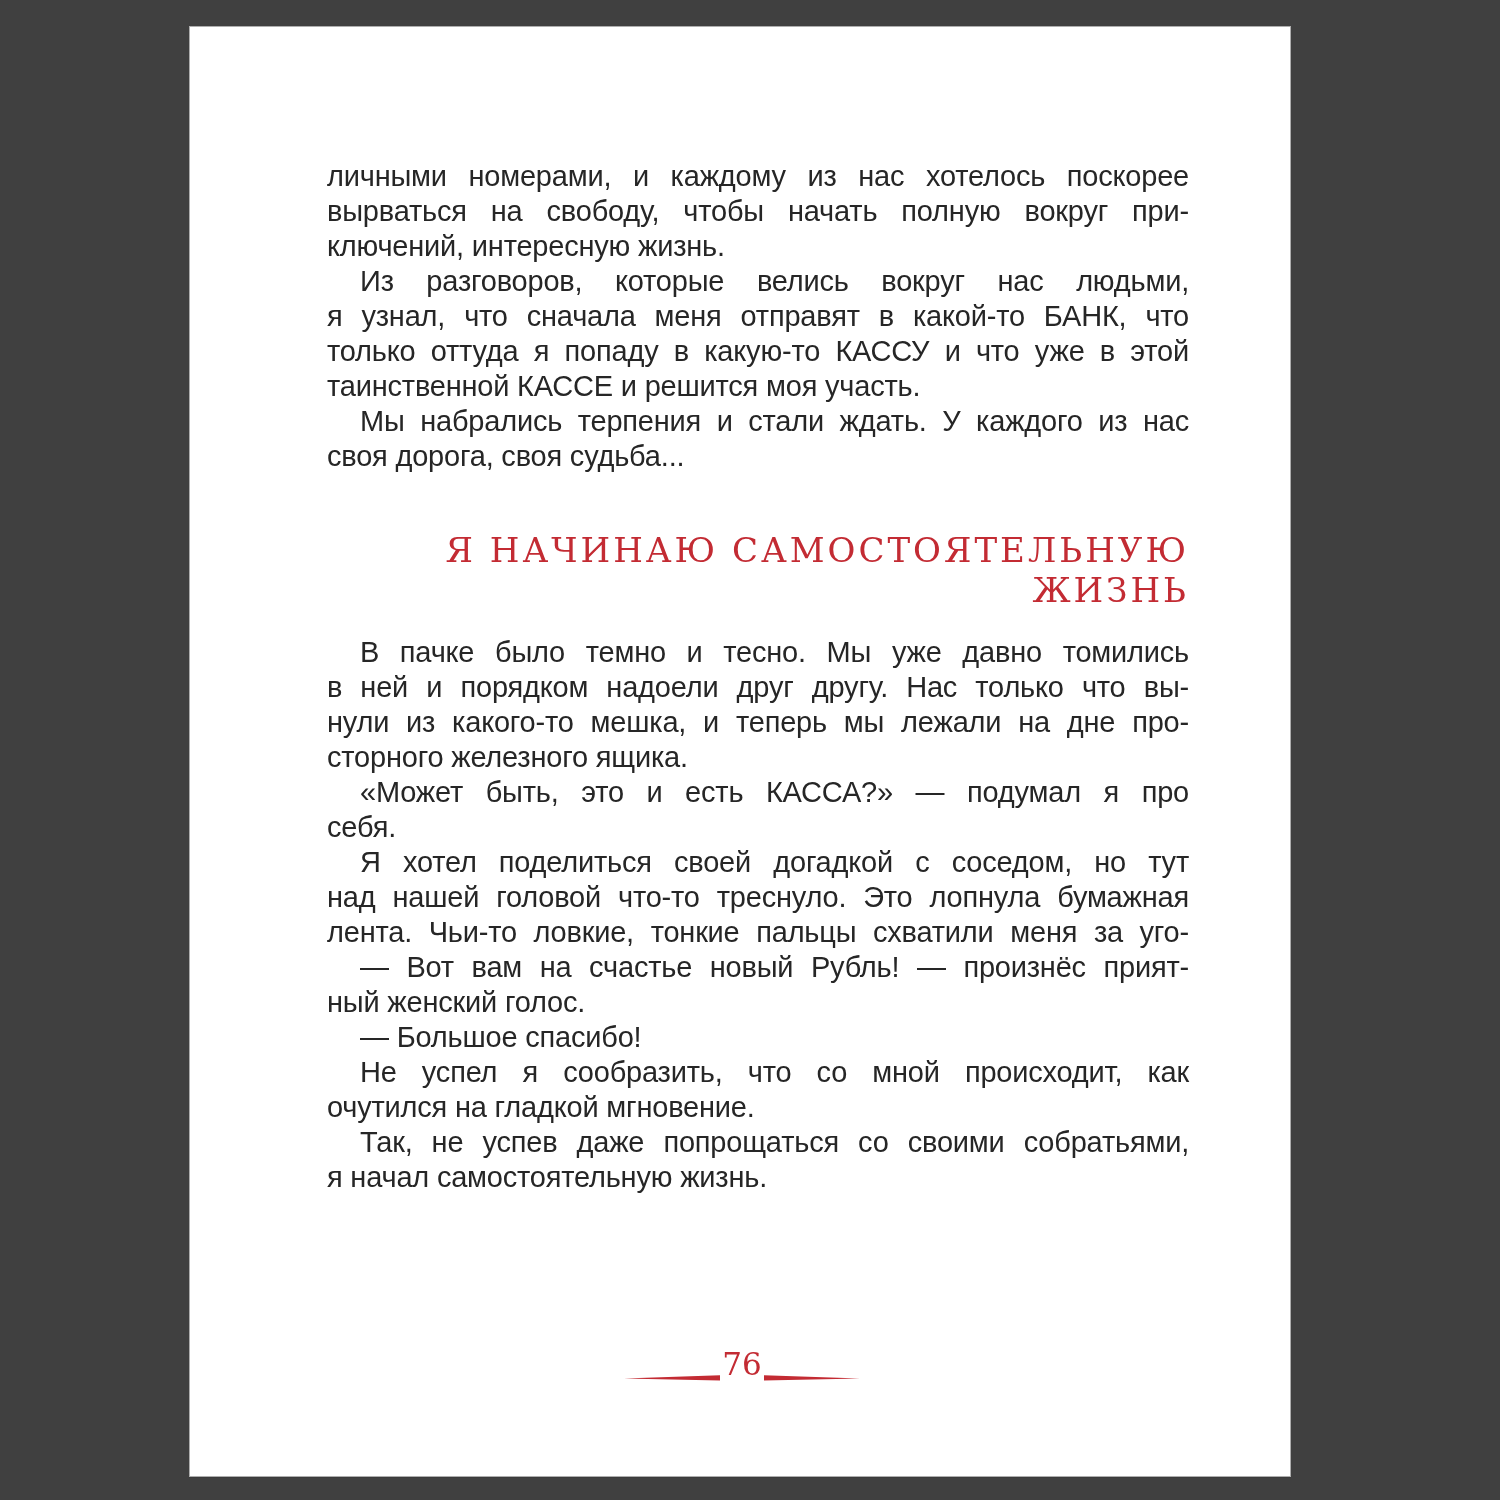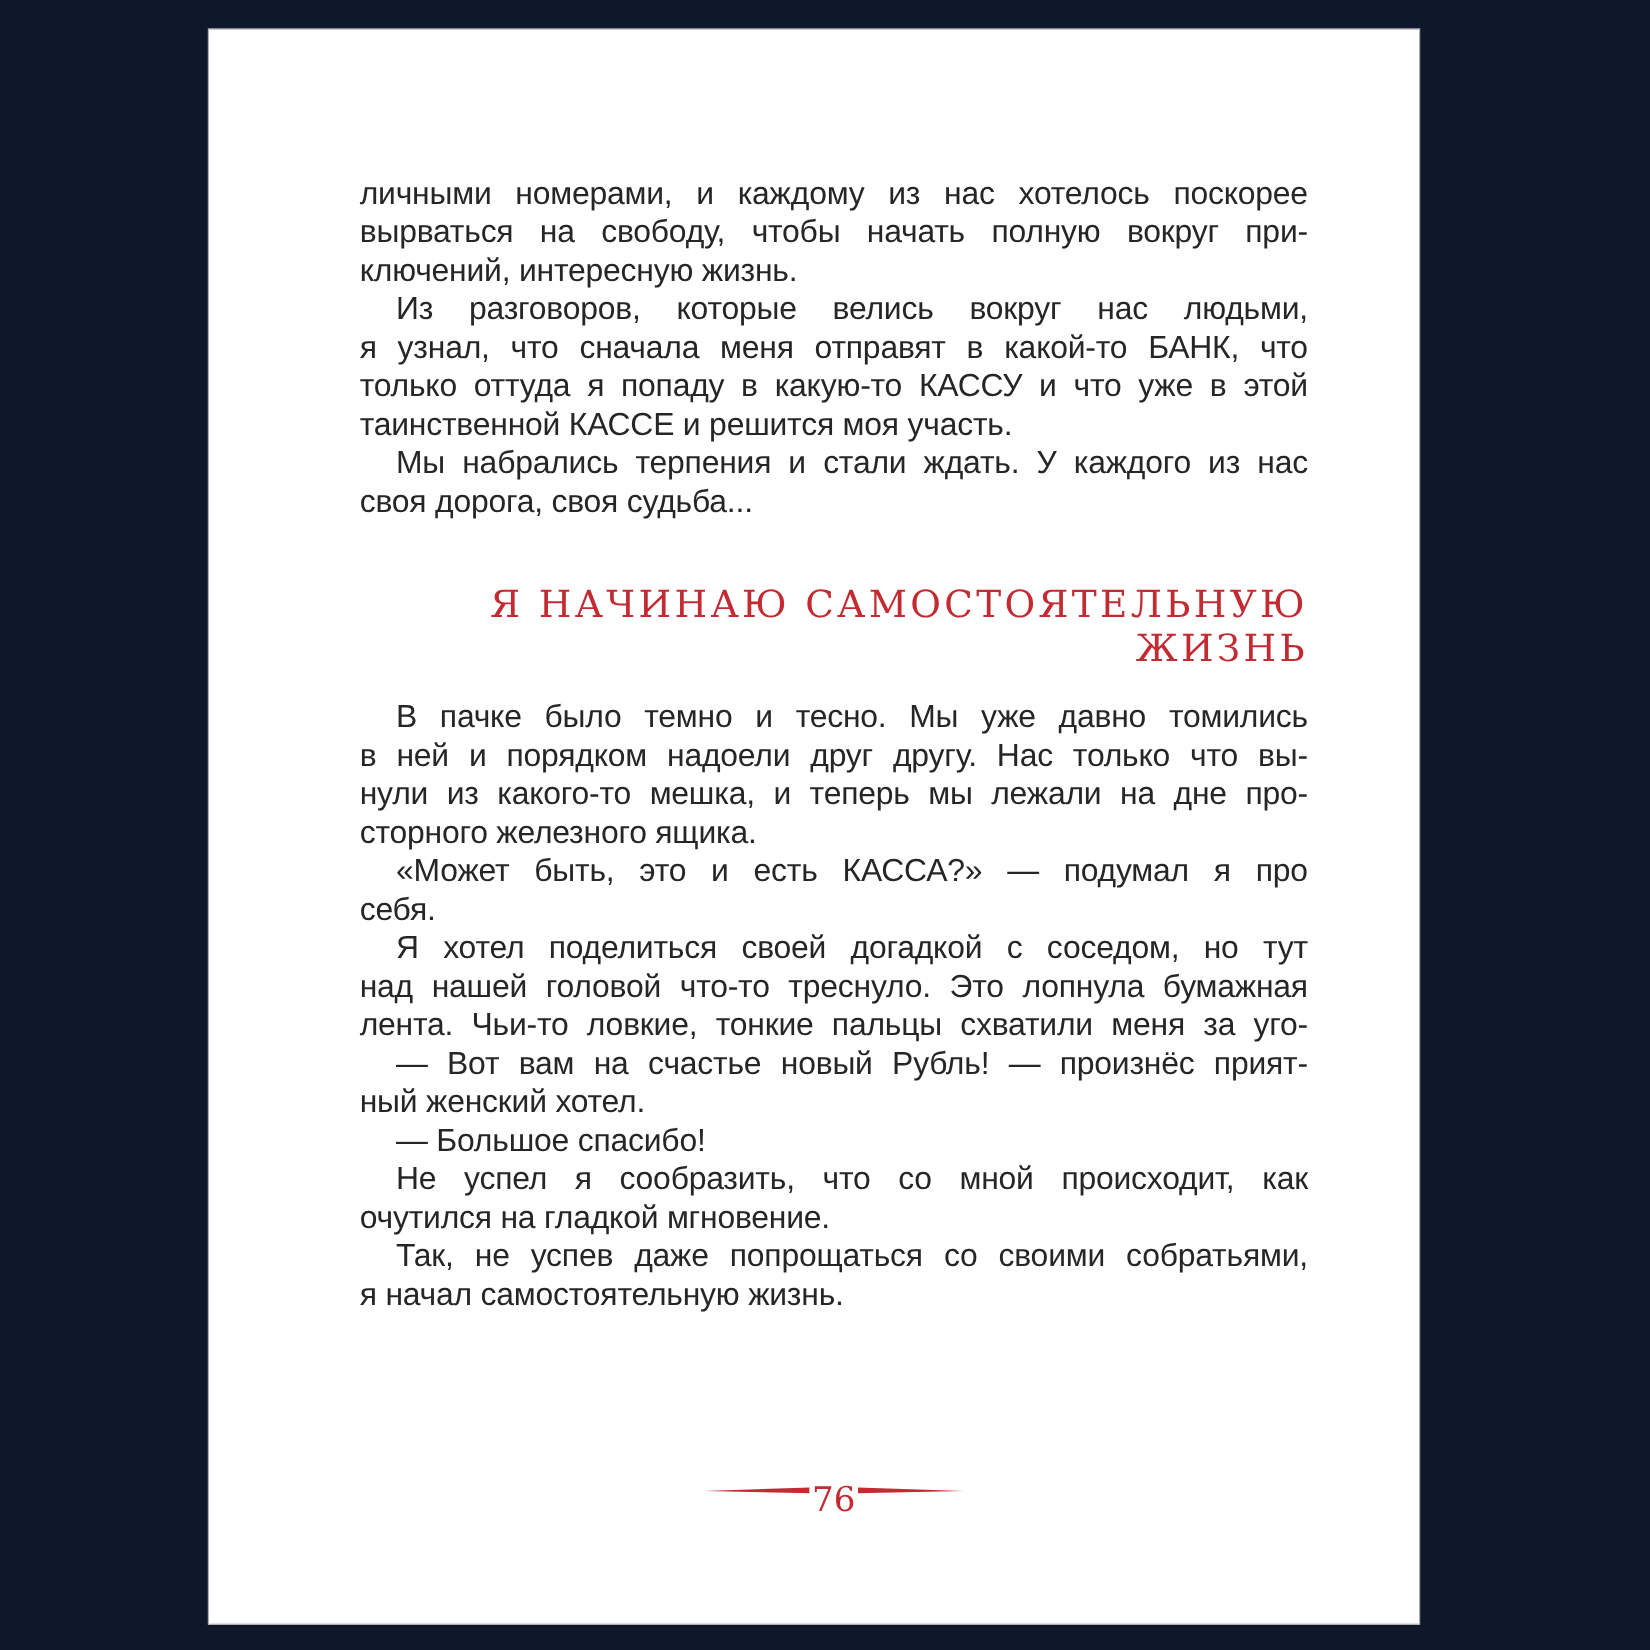--- a/index.html
+++ b/index.html
@@ -10,21 +10,21 @@
   * { margin: 0; padding: 0; box-sizing: border-box; }
   html, body {
     width: 1500px; height: 1500px;
     background: #ffffff;
     font-family: "Liberation Sans", sans-serif;
     overflow: hidden;
   }
   .canvas {
     position: relative;
     width: 1500px; height: 1500px;
-    background: #0f172a;
+    background: #404040;
     text-decoration: underline;
   }
   .page {
     position: absolute;
     left: 189px; top: 26px;
     width: 1102px; height: 1451px;
     background: #ffffff;
     border: 1px solid var(--border);
     box-shadow: 0 1px 0 rgba(0,0,0,0.08);
   }
@@ -48,24 +48,24 @@
     text-align: right;
     font-family: "DejaVu Serif", serif;
     font-weight: normal;
     font-size: 34px;
     line-height: 40px;
     letter-spacing: 3px;
     color: var(--accent);
   }
   .footer {
     position: absolute;
-    left: 137px; top: 1322px;
+    left: 121px; top: 1322px;
     width: 862px;
     display: flex;
-    align-items: flex-start;
+    align-items: flex-end;
     justify-content: center;
   }
   .page-num {
     font-family: "DejaVu Serif", serif;
     font-size: 31px;
     color: var(--accent);
     line-height: 1;
     padding: 0 2px 4px 2px;
   }
   .dash-svg { display: block; }
@@ -103,21 +103,21 @@
           <div class="line just indent">«Может быть, это и есть КАССА?» — подумал я про</div>
           <div class="line">себя.</div>
         </div>
         <div class="paragraph">
           <div class="line just indent">Я хотел поделиться своей догадкой с соседом, но тут</div>
           <div class="line just">над нашей головой что-то треснуло. Это лопнула бумажная</div>
           <div class="line just">лента. Чьи-то ловкие, тонкие пальцы схватили меня за уго-</div>
         </div>
         <div class="paragraph">
           <div class="line just indent">— Вот вам на счастье новый Рубль! — произнёс прият-</div>
-          <div class="line">ный женский хотел.</div>
+          <div class="line">ный женский голос.</div>
         </div>
         <div class="paragraph">
           <div class="line indent">— Большое спасибо!</div>
         </div>
         <div class="paragraph">
           <div class="line just indent">Не успел я сообразить, что со мной происходит, как</div>
           <div class="line">очутился на гладкой мгновение.</div>
         </div>
         <div class="paragraph">
           <div class="line just indent">Так, не успев даже попрощаться со своими собратьями,</div>

